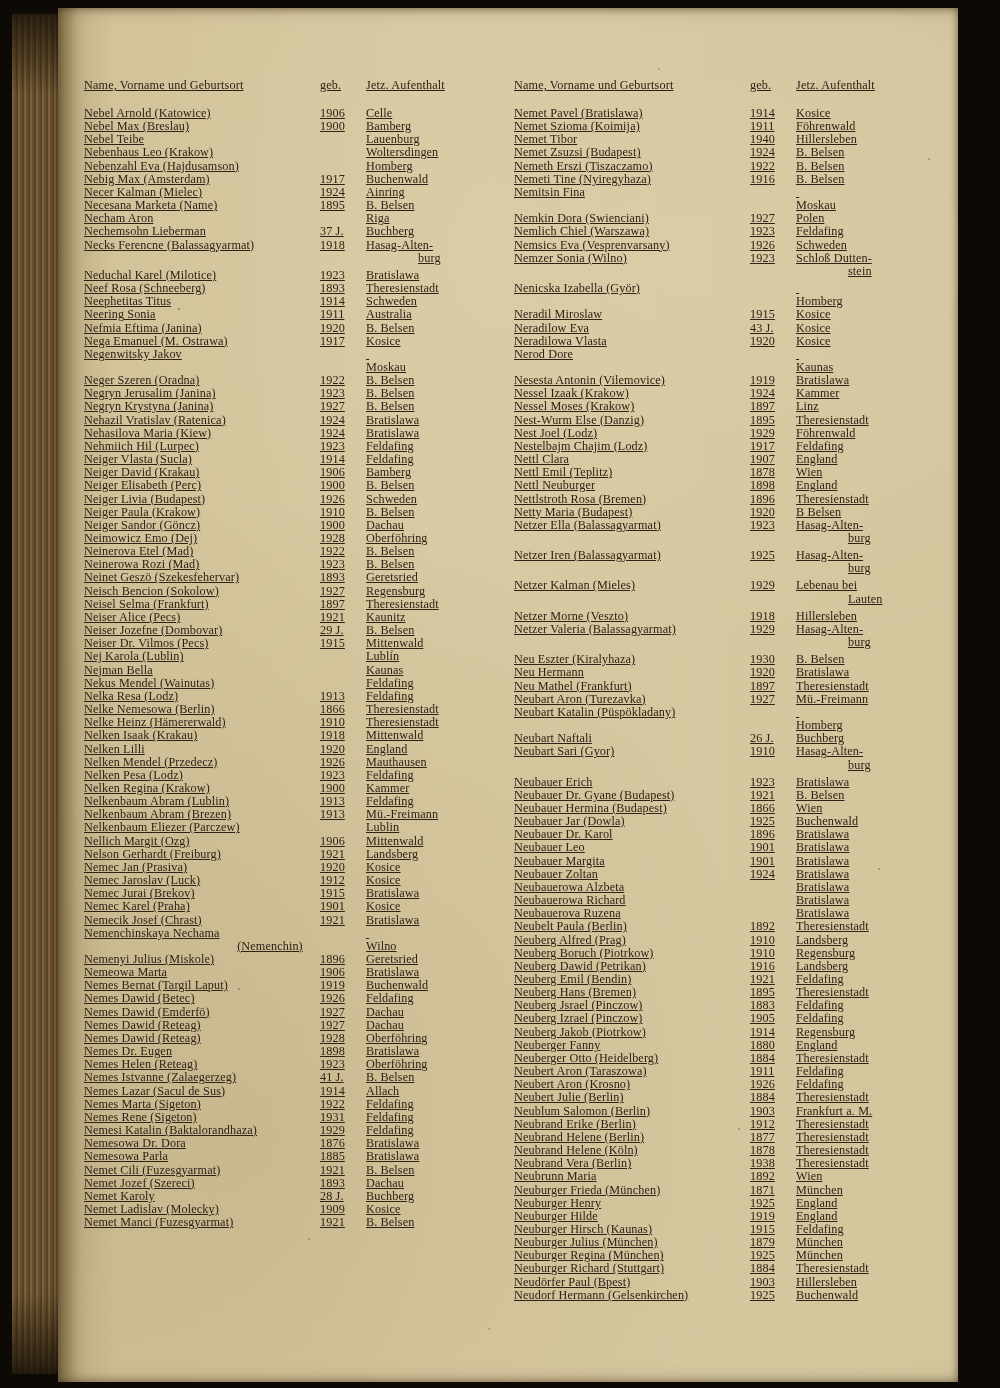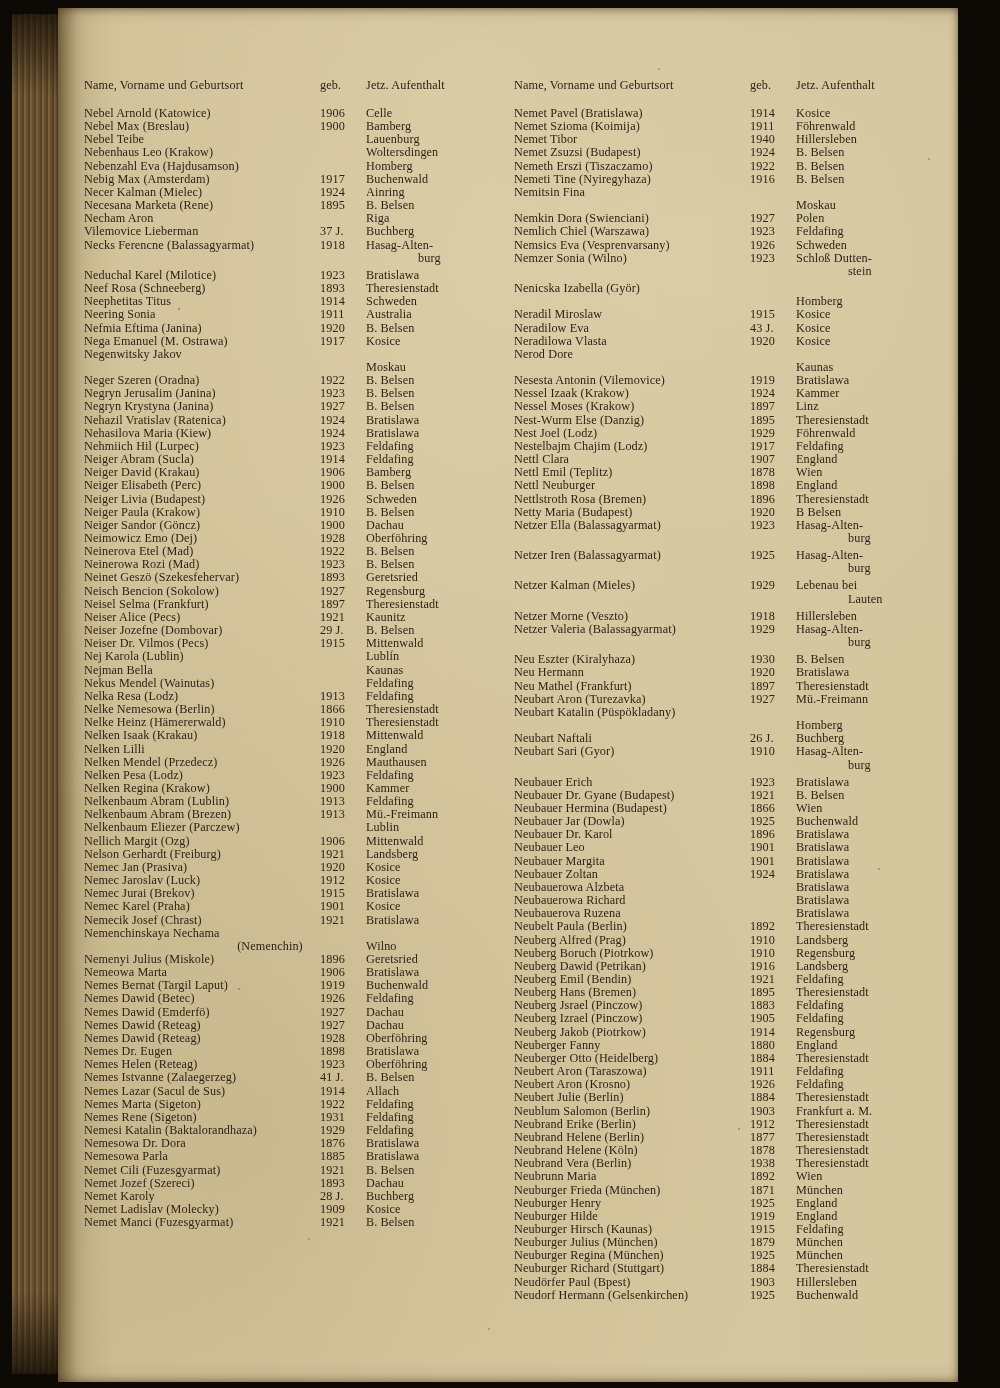--- a/index.html
+++ b/index.html
@@ -36,21 +36,21 @@
     background:transparent;
     box-shadow:
       120px 300px 0 rgba(58,44,24,.45), 333px 642px 0 rgba(58,44,24,.40),
       180px 980px 0 rgba(58,44,24,.38), 540px 210px 0 rgba(58,44,24,.35),
       760px 450px 0 rgba(58,44,24,.42), 680px 1120px 0 rgba(58,44,24,.40),
       250px 1230px 0 rgba(58,44,24,.35), 820px 860px 0 rgba(58,44,24,.38),
       430px 1320px 0 rgba(58,44,24,.30), 90px 1180px 0 rgba(58,44,24,.35),
       600px 60px 0 rgba(58,44,24,.30), 870px 150px 0 rgba(58,44,24,.35);
   }
   .content { position:absolute; left:26px; top:70px; width:828px; color:#2d2317; }
-  .cols { display:flex; gap:24px; }
+  .cols { display:flex; gap:24px;text-decoration:underline; }
   .col { width:410px; }
   .hdr, .entry { display:flex; align-items:flex-start; }
   .hdr { margin-bottom:14px; font-size:12.2px; letter-spacing:.15px; }
   .entries { }
   .entry { font-size:12.2px; line-height:13.15px; letter-spacing:.12px; }
   .entry.pad { margin-bottom:4px; }
   .n { width:236px; padding-right:4px; }
   .g { width:46px; }
   .o { width:124px; }
   .n .ln.cont { margin-left:140px;text-align:center; }
@@ -138,41 +138,41 @@
                   <div class="ln">Necer Kalman (Mielec)</div>
                 </span>
     <span class="g">1924</span>
     <span class="o">
                   <div class="ln">Ainring</div>
                 </span>
   </div>
 
   <div class="entry">
     <span class="n">
-                  <div class="ln">Necesana Marketa (Rene)</div>
+                  <div class="ln">Necesana Marketa (Name)</div>
                 </span>
     <span class="g">1895</span>
     <span class="o">
                   <div class="ln">B. Belsen</div>
                 </span>
   </div>
 
   <div class="entry">
     <span class="n">
                   <div class="ln">Necham Aron</div>
                 </span>
     <span class="g"></span>
     <span class="o">
                   <div class="ln">Riga</div>
                 </span>
   </div>
 
   <div class="entry">
     <span class="n">
-                  <div class="ln">Vilemovice Lieberman</div>
+                  <div class="ln">Nechemsohn Lieberman</div>
                 </span>
     <span class="g">37 J.</span>
     <span class="o">
                   <div class="ln">Buchberg</div>
                 </span>
   </div>
 
   <div class="entry pad">
     <span class="n">
                   <div class="ln">Necks Ferencne (Balassagyarmat)</div>
@@ -310,21 +310,21 @@
                   <div class="ln">Nehmiich Hil (Lurpec)</div>
                 </span>
     <span class="g">1923</span>
     <span class="o">
                   <div class="ln">Feldafing</div>
                 </span>
   </div>
 
   <div class="entry">
     <span class="n">
-                  <div class="ln">Neiger Abram (Sucla)</div>
+                  <div class="ln">Neiger Vlasta (Sucla)</div>
                 </span>
     <span class="g">1914</span>
     <span class="o">
                   <div class="ln">Feldafing</div>
                 </span>
   </div>
 
   <div class="entry">
     <span class="n">
                   <div class="ln">Neiger David (Krakau)</div>

